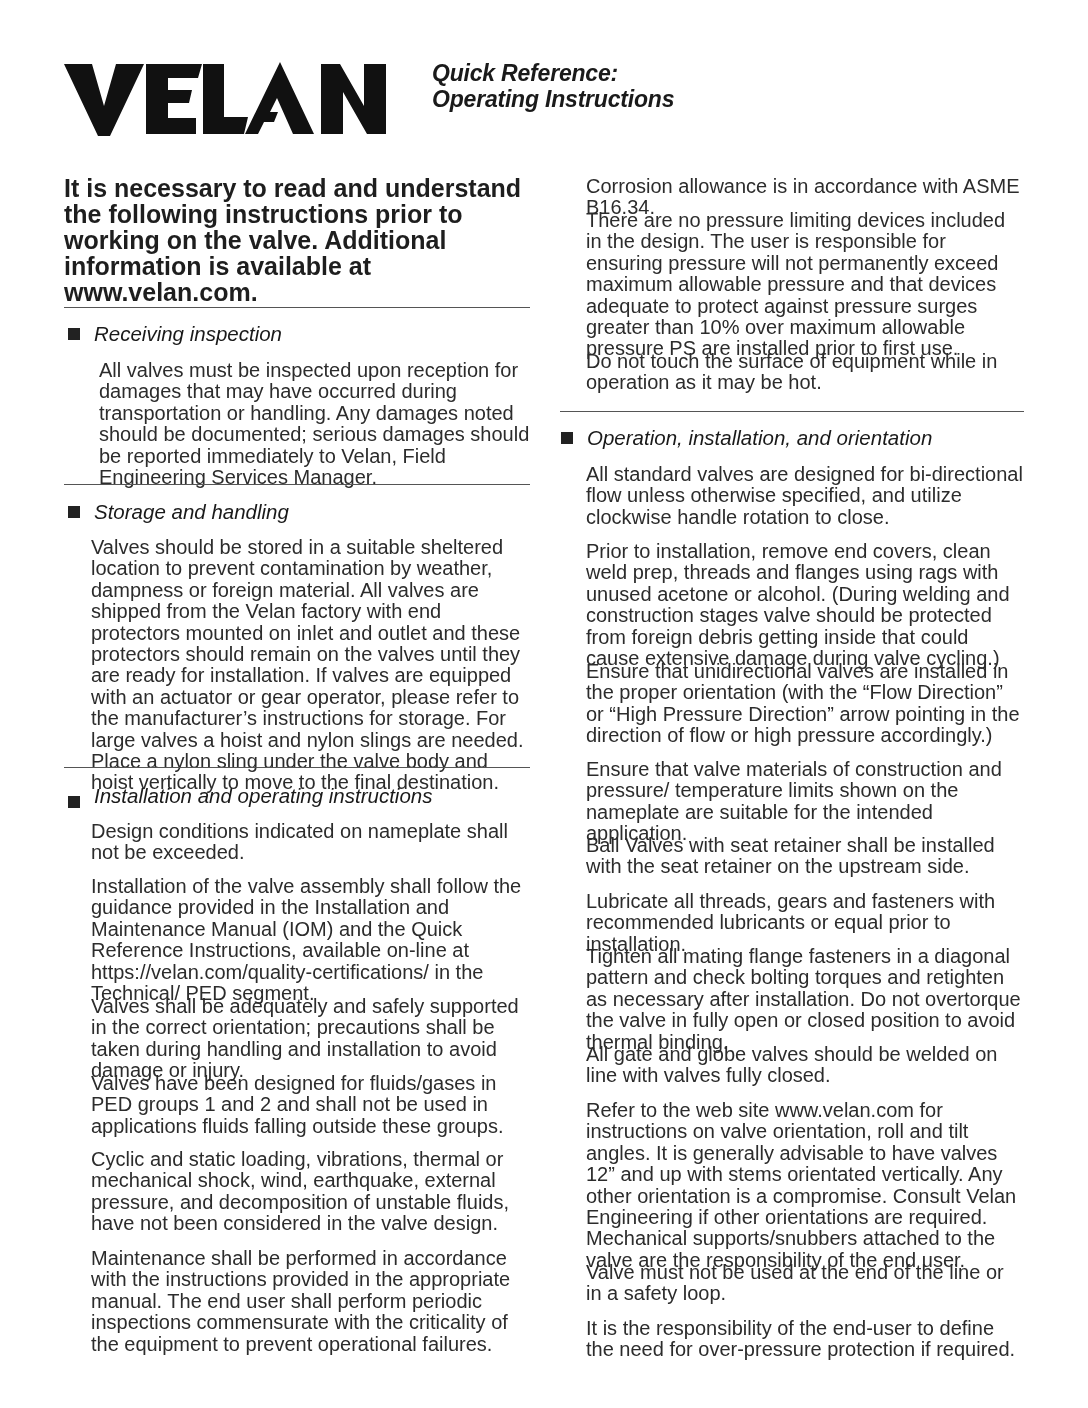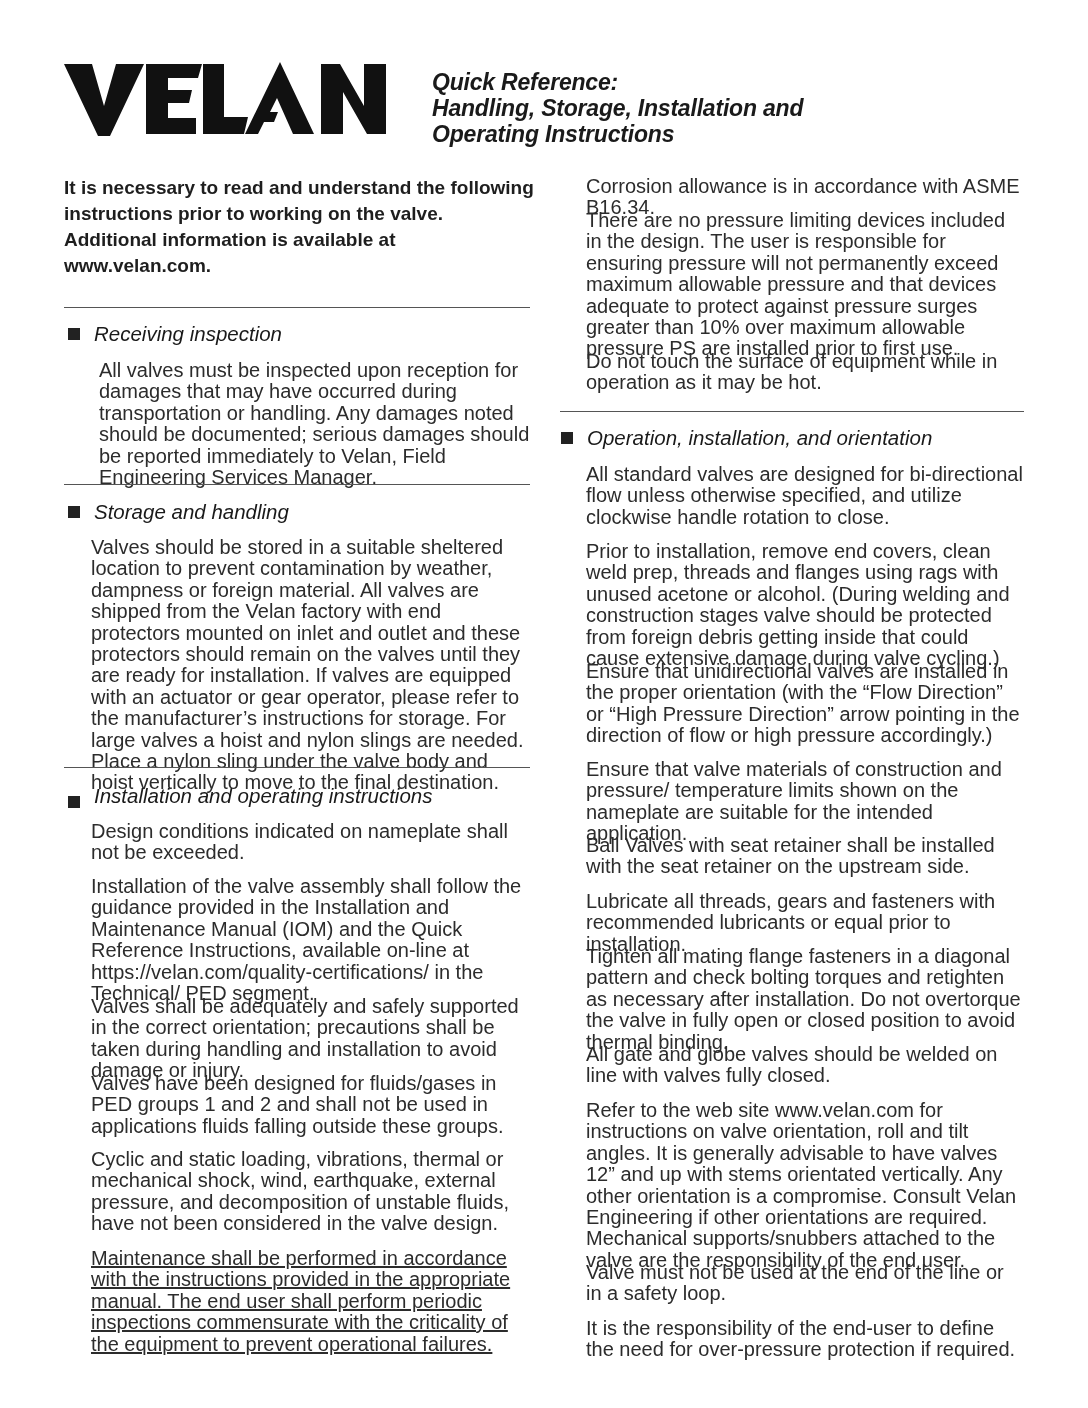--- a/index.html
+++ b/index.html
@@ -4,26 +4,26 @@
 <style>
   html, body { margin: 0; padding: 0; background: #ffffff; }
   body {
     width: 1088px; height: 1408px; position: relative; overflow: hidden;
     font-family: "Liberation Sans", sans-serif; color: #2a2a2a;
   }
   .logo { position: absolute; left: 64px; top: 62px; width: 322px; height: 74px; }
   .title {
     position: absolute; left: 432px; top: 60px; width: 560px;
     font-family: "Liberation Sans", sans-serif; font-weight: bold; font-style: italic;
-    font-size: 23px; line-height: 26px; color: #1a1a1a; letter-spacing: -0.2px; margin-top: 9px;
+    font-size: 23px; line-height: 26px; color: #1a1a1a; letter-spacing: -0.2px;
   }
   .title div { white-space: nowrap; }
   .intro {
     position: absolute; left: 64px; top: 175px; width: 470px;
-    font-weight: bold; font-size: 19px; line-height: 26px; color: #1e1e1e;
+    font-weight: bold; font-size: 25px; line-height: 26px; color: #1e1e1e;
   }
   .rule { position: absolute; height: 0; border-top: 1.5px solid #555; }
   .sec-head {
     position: absolute; display: flex; align-items: center;
     font-weight: normal; font-style: italic; font-size: 20.5px; color: #1a1a1a;
     white-space: nowrap;
   }
   .sec-head .bullet { width: 12px; height: 12px; background: #222; margin-right: 14px; margin-left: 4px; }
   .para {
     position: absolute; font-size: 20px; line-height: 21.4px; color: #2c2c2c;
@@ -40,21 +40,20 @@
 
   <polygon points="139,2 160,2 160,55 184,55 180,72 139,72" fill="#111"></polygon>
 
   <polygon points="216,0 250,72 229,72 213,36 206,50 214,50 210,60 200,60 194,72 181,72" fill="#111"></polygon>
 
   <polygon points="257,2 276,2 300,44 300,2 322,2 322,72 303,72 279,30 279,72 257,72" fill="#111"></polygon>
 </svg>
 
 <div class="title">
   <div>Quick Reference:</div>
-  <div>Handling, Storage, Installation and</div>
   <div>Operating Instructions</div>
 </div>
 
 <div class="intro">It is necessary to read and understand the following instructions prior to working on the valve. Additional information is available at www.velan.com.</div>
 
 <div class="rule" style="left:64px; top:307px; width:466px;"></div>
 
 <div class="sec-head" style="left:64px; top:322px;">
   <span class="bullet"></span>
   <span>Receiving inspection</span>
@@ -73,21 +72,21 @@
 
 <div class="sec-head" style="left:64px; top:784px;align-items:flex-end;">
   <span class="bullet"></span>
   <span>Installation and operating instructions</span>
 </div>
 <div class="para" style="left:91px; top:821px; width:436px;">Design conditions indicated on nameplate shall not be exceeded.</div>
 <div class="para" style="left:91px; top:876px; width:436px;">Installation of the valve assembly shall follow the guidance provided in the Installation and Maintenance Manual (IOM) and the Quick Reference Instructions, available on-line at https://velan.com/quality-certifications/ in the Technical/ PED segment.</div>
 <div class="para" style="left:91px; top:996px; width:436px;">Valves shall be adequately and safely supported in the correct orientation; precautions shall be taken during handling and installation to avoid damage or injury.</div>
 <div class="para" style="left:91px; top:1073px; width:436px;">Valves have been designed for fluids/gases in PED groups 1 and 2 and shall not be used in applications fluids falling outside these groups.</div>
 <div class="para" style="left:91px; top:1149px; width:436px;">Cyclic and static loading, vibrations, thermal or mechanical shock, wind, earthquake, external pressure, and decomposition of unstable fluids, have not been considered in the valve design.</div>
-<div class="para" style="left:91px; top:1248px; width:440px;text-decoration:underline;">Maintenance shall be performed in accordance with the instructions provided in the appropriate manual. The end user shall perform periodic inspections commensurate with the criticality of the equipment to prevent operational failures.</div>
+<div class="para" style="left:91px; top:1248px; width:440px;">Maintenance shall be performed in accordance with the instructions provided in the appropriate manual. The end user shall perform periodic inspections commensurate with the criticality of the equipment to prevent operational failures.</div>
 
 <div class="para" style="left:586px; top:176px; width:440px;">Corrosion allowance is in accordance with ASME B16.34.</div>
 <div class="para" style="left:586px; top:210px; width:440px;">There are no pressure limiting devices included in the design. The user is responsible for ensuring pressure will not permanently exceed maximum allowable pressure and that devices adequate to protect against pressure surges greater than 10% over maximum allowable pressure PS are installed prior to first use.</div>
 <div class="para" style="left:586px; top:351px; width:440px;">Do not touch the surface of equipment while in operation as it may be hot.</div>
 
 <div class="rule" style="left:560px; top:411px; width:464px;"></div>
 
 <div class="sec-head" style="left:557px; top:426px;">
   <span class="bullet"></span>
   <span>Operation, installation, and orientation</span>

